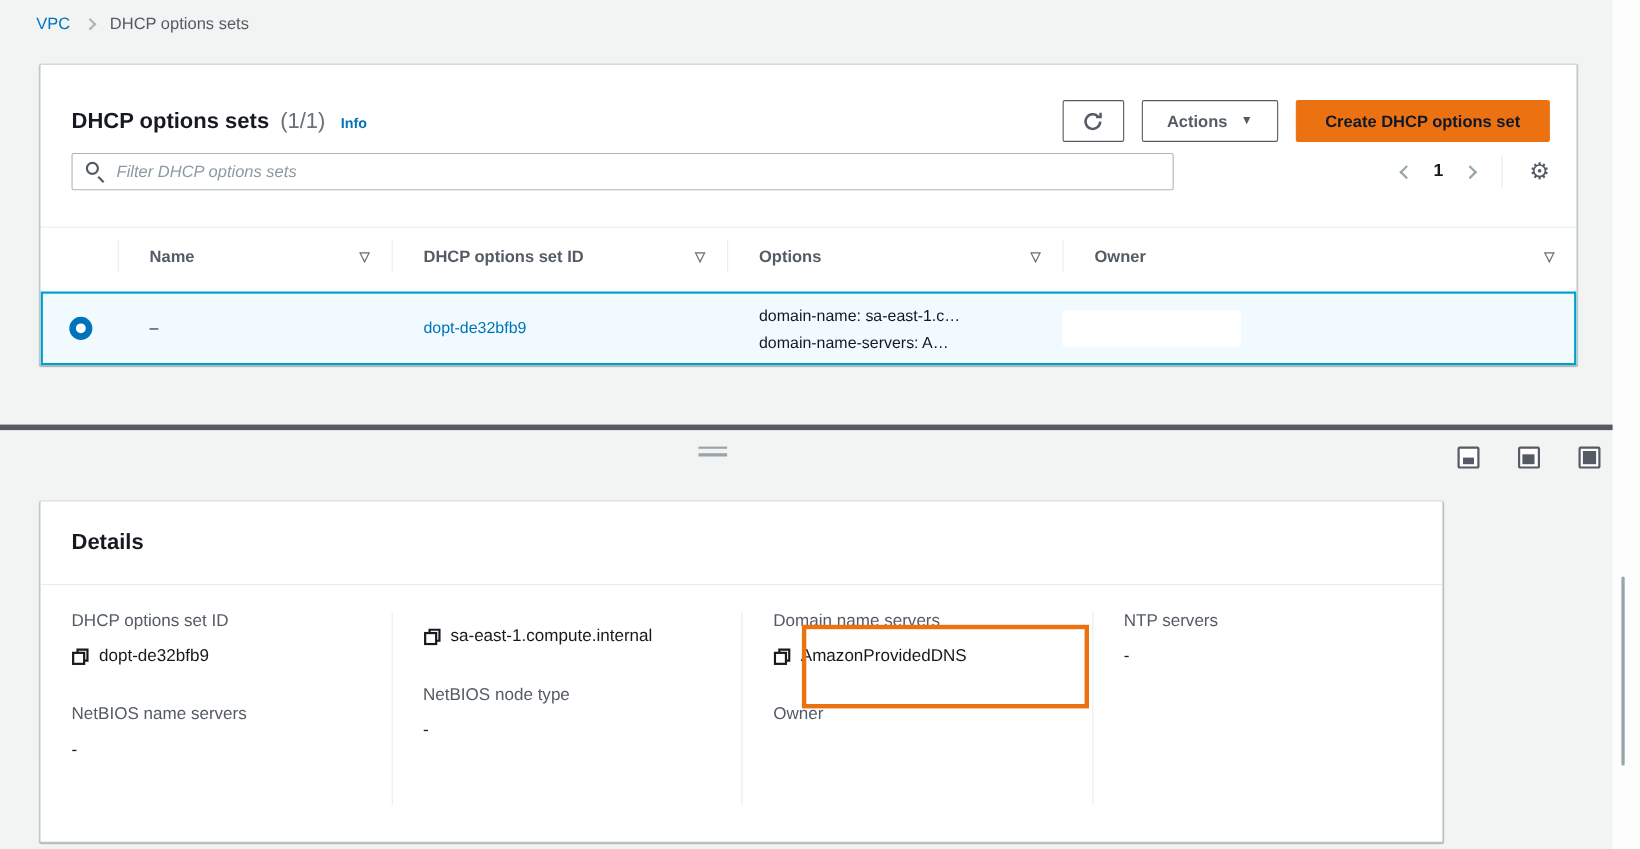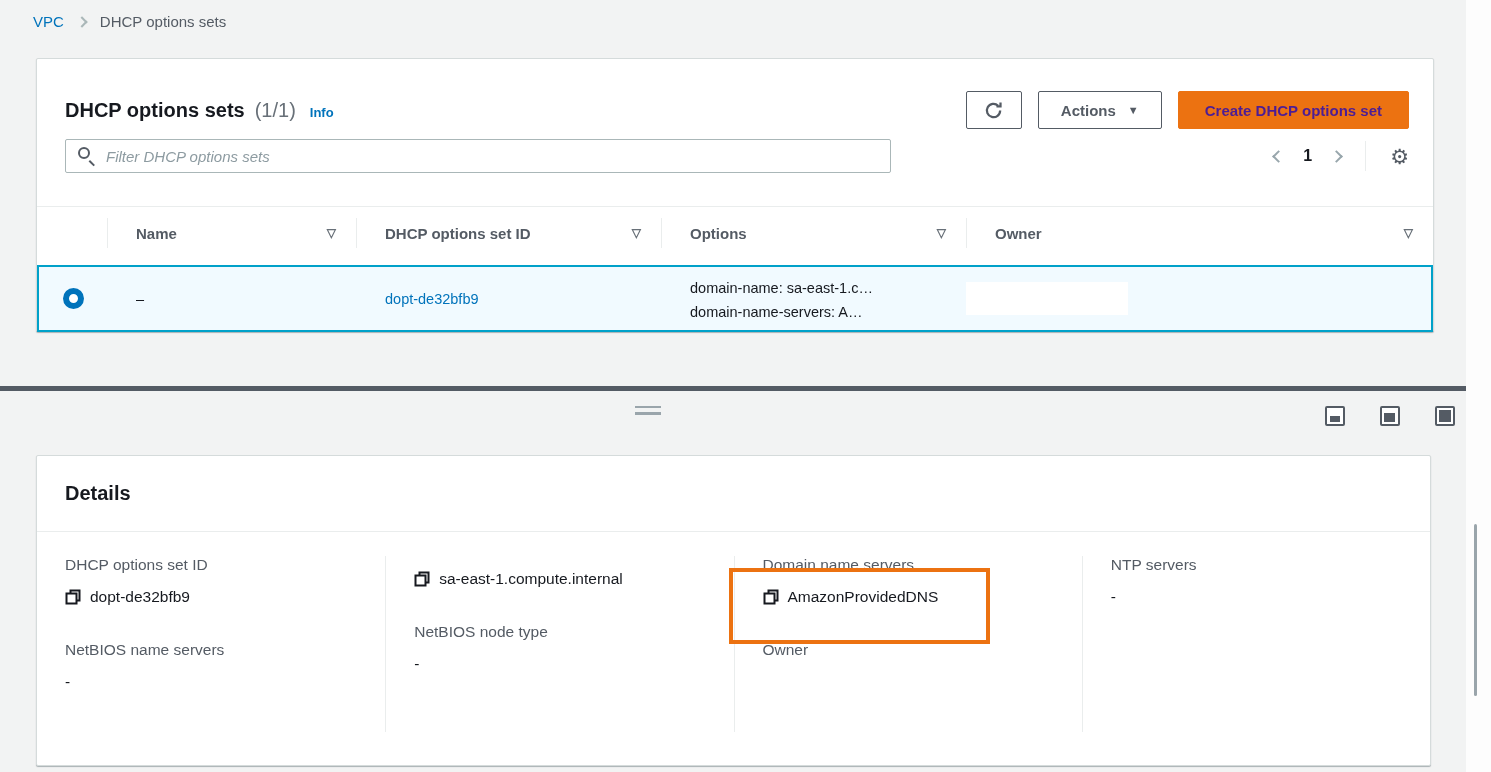--- a/index.html
+++ b/index.html
@@ -15,38 +15,38 @@
 
   
   .breadcrumb { position:absolute; left:33px; top:13px; display:flex; align-items:center; gap:14px; font-size:15px; }
   .crumb-link { color:#0073bb; text-decoration:none; cursor:pointer; }
   .crumb-current { color:#545b64; }
   .chev { display:inline-block; width:8px; height:8px; border-top:2px solid #aab7b8; border-right:2px solid #aab7b8; transform:rotate(45deg); }
 
   
   .card { position:absolute; background:#fff; border:1px solid #d5dbdb; border-radius:2px; box-shadow:0 1px 1px 0 rgba(0,28,36,.3); }
   .table-card { left:36px; top:58px; width:1398px; height:274px; }
-  .details-card { left:36px; top:455px; width:1395px; height:311px; }
+  .details-card { left:36px; top:455px; width:1276px; height:311px; }
 
   
   .card-header { display:flex; align-items:center; padding:22px 24px 0 28px; height:80px; }
   .title-wrap { display:flex; align-items:baseline; gap:10px; }
   .panel-title { font-size:20px; font-weight:bold; color:#16191f; }
   .panel-counter { font-size:20px; font-weight:normal; color:#687078; }
   .info-link { font-size:13px; font-weight:bold; color:#0073bb; text-decoration:none; margin-left:4px; cursor:pointer; }
   .header-actions { margin-left:auto; display:flex; align-items:flex-end; gap:16px; }
   .btn { display:flex; align-items:center; justify-content:center; height:38px; border:1px solid #545b64; border-radius:2px; background:#fff; font-size:15px; font-weight:bold; color:#545b64; cursor:pointer; font-family:inherit; }
   .btn-icon { width:56px; }
   .btn-actions { padding:0 22px; gap:12px; }
   .caret { font-size:11px; color:#545b64; }
-  .btn-primary { background:#ec7211; border:1px solid #ec7211; color:#4c1d95; padding:0 26px; }
+  .btn-primary { background:#ec7211; border:1px solid #ec7211; color:#0f172a; padding:0 26px; }
 
   
   .filter-row { display:flex; align-items:center; padding:0 24px 0 28px; height:34px; }
-  .search-box { position:relative; width:826px; height:34px;border-radius:17px; }
+  .search-box { position:relative; width:1002px; height:34px;border-radius:17px; }
   .search-box input {
     width:100%; height:100%; border:1px solid #aab7b8; border-radius:2px;
     padding:0 12px 0 40px; font-size:15px; font-style:italic; color:#16191f;
     font-family:inherit; background:#fff; outline:none;
   }
   .search-box input::placeholder { color:#8d9ba1; font-style:italic; }
   .search-glyph { position:absolute; left:13px; top:8px; width:12px; height:12px; border:2px solid #545b64; border-radius:50%; }
   .search-glyph::after { content:""; position:absolute; left:10px; top:11px; width:7px; height:2px; background:#545b64; transform:rotate(45deg); transform-origin:left top; }
   .pager { margin-left:auto; display:flex; align-items:center; gap:20px; }
   .pg-chev { display:inline-block; width:9px; height:9px; border-top:2.5px solid #98a6ac; border-right:2.5px solid #98a6ac; cursor:pointer; }

